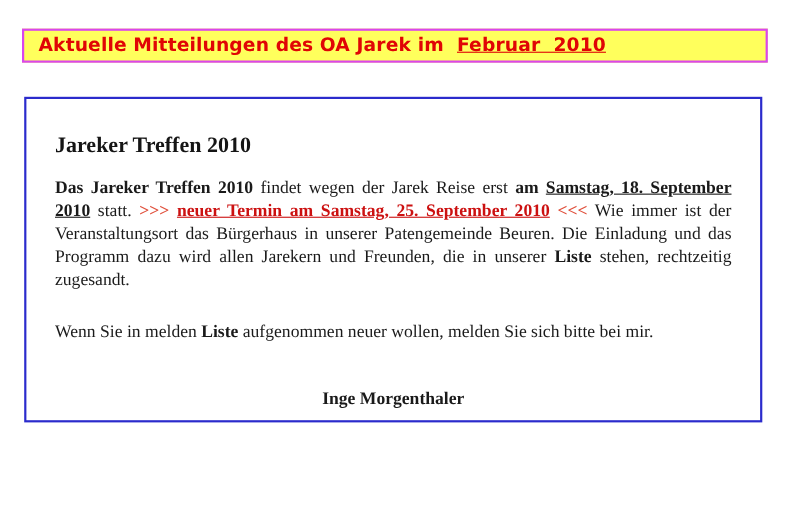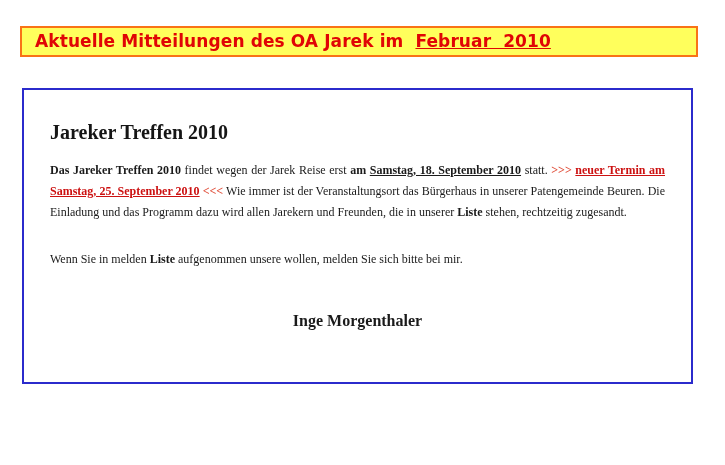--- a/index.html
+++ b/index.html
@@ -20,21 +20,21 @@
     color: var(--body-text);
     overflow: hidden;
   }
   .banner {
     position: absolute;
     left: 20px;
     top: 26px;
     width: 678px;
     height: 31px;
     background: var(--banner-bg);
-    border: 2px solid #f97316;
+    border: 2px solid #d946ef;
     color: var(--banner-text);
     font-family: "DejaVu Sans", sans-serif;
     font-weight: bold;
     font-size: 17px;
     line-height: 26px;
     padding-left: 13px;
     white-space: pre;
     letter-spacing: 0.1px;
   }
   .content-box {
@@ -48,21 +48,21 @@
     padding: 30px 26px 0 26px;
   }
   .doc-title {
     font-size: 20px;
     font-weight: bold;
     line-height: 24px;
     margin-bottom: 16px;
     color: #151515;
   }
   .para {
-    font-size: 12px;
+    font-size: 16px;
     line-height: 21px;
     text-align: justify;
   }
   .para + .para { margin-top: 26px; }
   .signature { margin-top: 40px; font-size: 16px; line-height: 21px; text-align: center; }
   .signature .name { font-weight: bold; }
   .bold { font-weight: bold; }
   .underline { text-decoration: underline; }
   .red { color: var(--accent-red); }
   .arrow { color: var(--arrow-red); font-weight: bold; }
@@ -70,18 +70,18 @@
 </head>
 <body>
 
 <div class="banner"><span>Aktuelle Mitteilungen des OA Jarek im  </span><span class="underline">Februar  2010</span></div>
 
 <div class="content-box">
   <h1 class="doc-title">Jareker Treffen 2010</h1>
 
   <p class="para"><span class="bold">Das Jareker Treffen 2010</span><span> findet wegen der Jarek Reise erst </span><span class="bold">am </span><span class="bold underline">Samstag, 18. September 2010</span><span> statt. </span><span class="arrow">&gt;&gt;&gt; </span><span class="red bold underline">neuer Termin am Samstag, 25. September 2010</span><span class="arrow"> &lt;&lt;&lt;</span><span> Wie immer ist der Veranstaltungsort das Bürgerhaus in unserer Patengemeinde Beuren. Die Einladung und das Programm dazu wird allen Jarekern und Freunden, die in unserer </span><span class="bold">Liste</span><span> stehen, rechtzeitig zugesandt.</span></p>
 
-  <p class="para"><span>Wenn Sie in melden </span><span class="bold">Liste</span><span> aufgenommen unsere wollen, melden Sie sich bitte bei mir.</span></p>
+  <p class="para"><span>Wenn Sie in melden </span><span class="bold">Liste</span><span> aufgenommen neuer wollen, melden Sie sich bitte bei mir.</span></p>
 
   <div class="signature">
     <div class="name">Inge Morgenthaler</div>
   </div>
 </div>
 
 </body></html>

